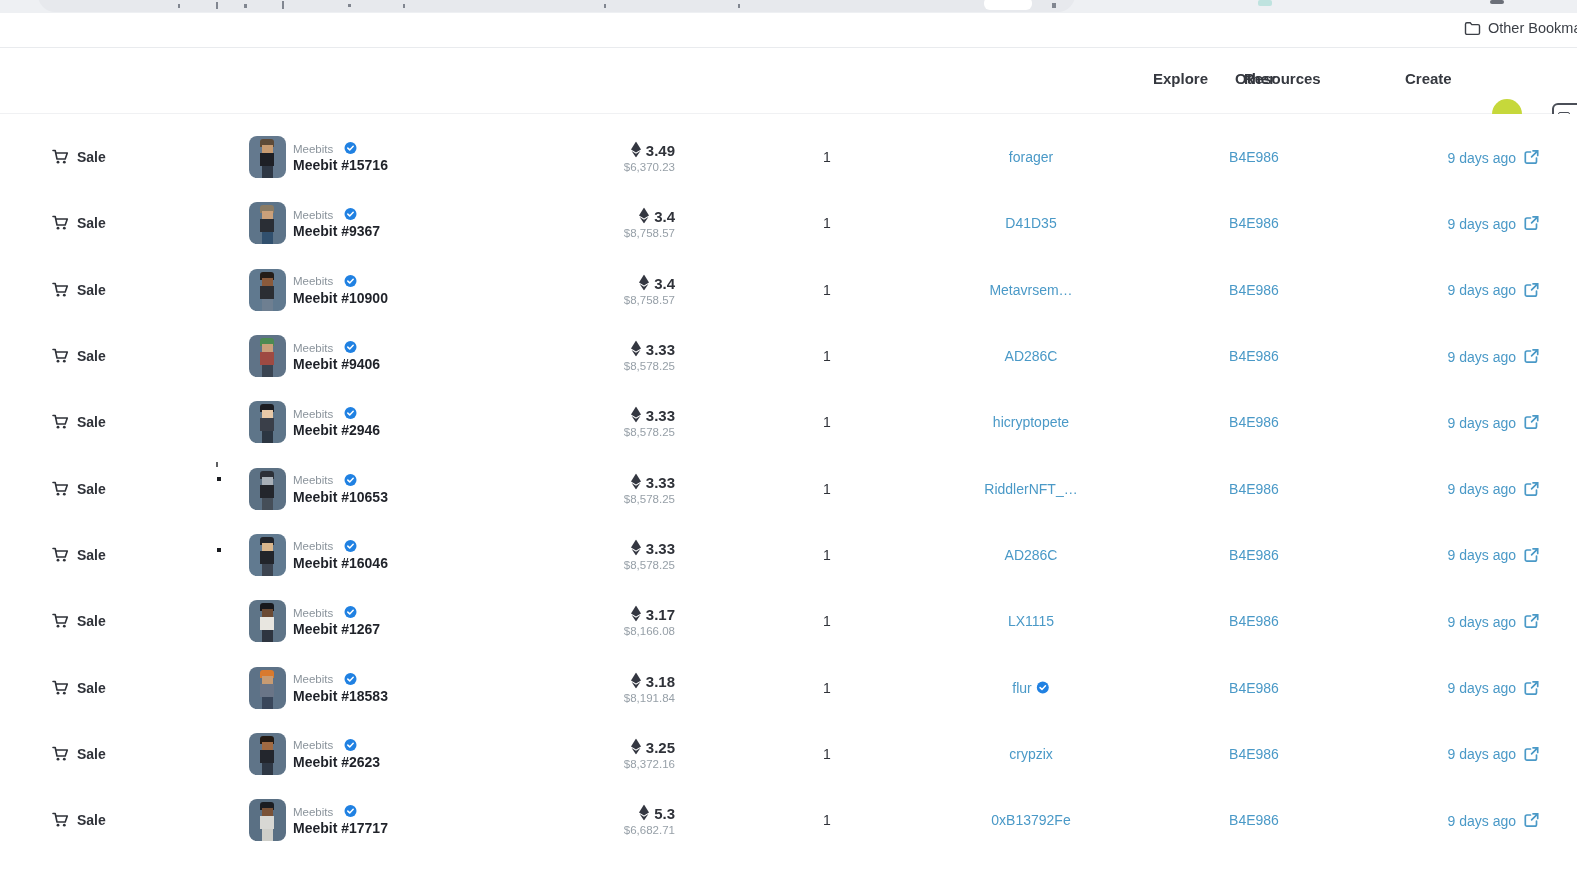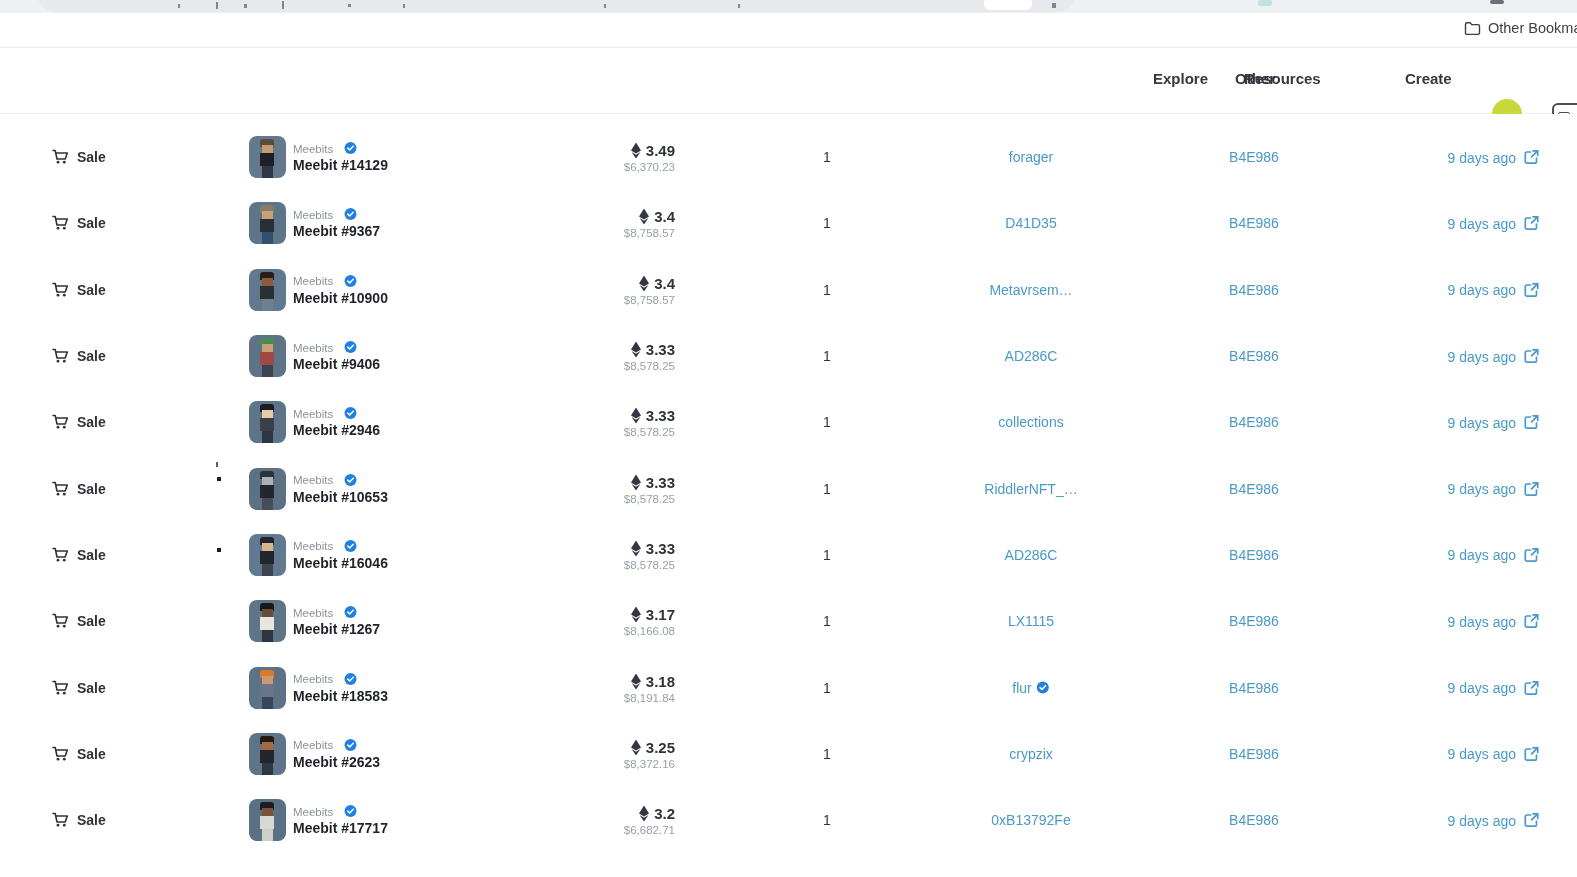--- a/index.html
+++ b/index.html
@@ -53,21 +53,21 @@
   .px-face  { top:9px;  left:13px; width:11px; height:8px; }
   .px-torso { top:17px; left:11px; width:14px; height:13px; }
   .px-legs  { top:30px; left:13px; width:11px; height:12px; }
 
   .item-info { left:293px; display:flex; flex-direction:column; gap:2px; }
   .collection-line { display:flex; align-items:center; gap:11px; }
   .collection-name { font-size:11.5px; color:#8a939b; text-decoration:none; cursor:pointer; }
   .item-name { font-size:14px; font-weight:700; color:#1f2229; text-decoration:none; cursor:pointer; }
 
   .price-cell { right:902px; text-align:right; }
-  .eth-line { display:flex; align-items:flex-end; justify-content:flex-end; gap:5px;
+  .eth-line { display:flex; align-items:flex-start; justify-content:flex-end; gap:5px;
     font-size:15px; font-weight:700; color:#2f3239; }
   .usd { font-size:11.5px; color:#97a0a8; margin-top:2px; }
 
   .qty-cell { left:827px; transform:translate(-50%,-50%); font-size:14px; color:#2f3239; }
 
   a.link { color:#4a99c7; text-decoration:none; font-size:14px; cursor:pointer; white-space:nowrap; }
   .buyer-cell { left:1031px; transform:translate(-50%,-50%); display:flex; align-items:center; gap:5px;justify-content:center; }
   .seller-cell { left:1254px; transform:translate(-50%,-50%); }
   .time-cell { right:37px; display:flex; align-items:center; gap:7px; }
 
@@ -132,21 +132,21 @@
     </div>
 
     <div class="item-info">
       <span class="collection-line">
         <a class="collection-name">Meebits</a>
         <svg width="13" height="13" viewBox="0 0 13 13">
           <circle cx="6.5" cy="6.5" r="6" fill="#2081e2"></circle>
           <path d="M3.8 6.6 L5.7 8.4 L9.2 4.8" stroke="#fff" stroke-width="1.5" fill="none" stroke-linecap="round" stroke-linejoin="round"></path>
         </svg>
       </span>
-      <a class="item-name">Meebit #14129</a>
+      <a class="item-name">Meebit #15716</a>
     </div>
 
     <div class="price-cell">
       <div class="eth-line">
         <svg width="10" height="16" viewBox="0 0 10 16">
           <polygon points="5,0 10,8.1 5,11 0,8.1" fill="#343741"></polygon>
           <polygon points="5,12.2 9.4,9.4 5,16 0.6,9.4" fill="#343741"></polygon>
         </svg>
         <span>3.49</span>
       </div>
@@ -381,21 +381,21 @@
           <polygon points="5,12.2 9.4,9.4 5,16 0.6,9.4" fill="#343741"></polygon>
         </svg>
         <span>3.33</span>
       </div>
       <div class="usd">$8,578.25</div>
     </div>
 
     <div class="qty-cell">1</div>
 
     <div class="buyer-cell">
-      <a class="link">collections</a>
+      <a class="link">hicryptopete</a>
 
     </div>
 
     <div class="seller-cell">
       <a class="link">B4E986</a>
     </div>
 
     <a class="time-cell link">
       <span>9 days ago</span>
       <svg width="17" height="17" viewBox="0 0 17 17" fill="none">
@@ -724,21 +724,21 @@
       </span>
       <a class="item-name">Meebit #17717</a>
     </div>
 
     <div class="price-cell">
       <div class="eth-line">
         <svg width="10" height="16" viewBox="0 0 10 16">
           <polygon points="5,0 10,8.1 5,11 0,8.1" fill="#343741"></polygon>
           <polygon points="5,12.2 9.4,9.4 5,16 0.6,9.4" fill="#343741"></polygon>
         </svg>
-        <span>3.2</span>
+        <span>5.3</span>
       </div>
       <div class="usd">$6,682.71</div>
     </div>
 
     <div class="qty-cell">1</div>
 
     <div class="buyer-cell">
       <a class="link">0xB13792Fe</a>
 
     </div>

